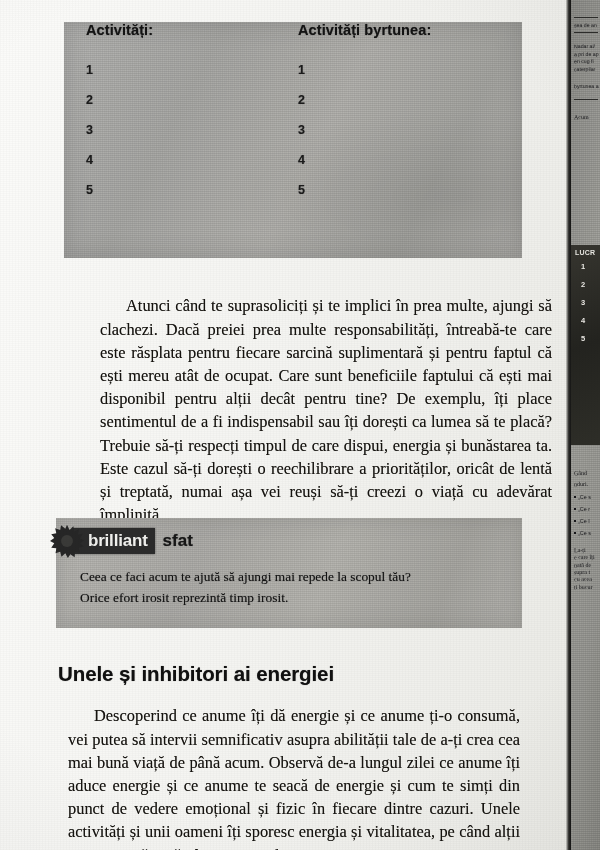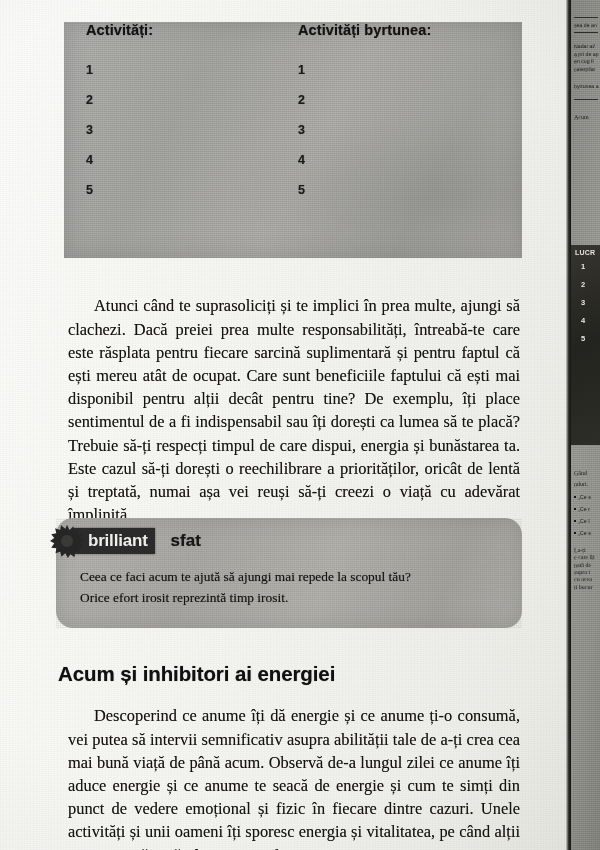--- a/index.html
+++ b/index.html
@@ -109,35 +109,34 @@
     left: 68px;
     width: 452px;
     font-size: 16.4px;
     line-height: 23.2px;
     color: #15130f;
     text-align: justify;
     text-indent: 26px;
     font-family: "Liberation Serif", serif;
     text-shadow: 0 0 .6px rgba(20,18,14,.45);
   }
-  #para-main  { top: 278px; }
+  #para-main  { top: 278px; margin-left: 32px; }
   #para-final { top: 688px; }
 
   
   .callout {
     position: absolute;
     left: 56px;
     top: 518px;
     width: 466px;
     height: 110px;
     background:
       linear-gradient(112deg, #b9b8b4 0%, #aeada9 30%, #b6b5b0 58%, #a8a7a2 82%, #b2b1ac 100%);
     box-shadow: inset 0 0 20px rgba(95,95,92,.26);
     overflow: visible;
-    border-radius: 17px;
   }
   .callout::after {
     content: "";
     position: absolute;
     inset: 0;
     opacity: .48;
     mix-blend-mode: multiply;
     background-image:
       repeating-linear-gradient(0deg, rgba(70,70,68,.15) 0 1px, rgba(255,255,255,.07) 1px 2px),
       repeating-linear-gradient(90deg, rgba(70,70,68,.09) 0 1px, rgba(255,255,255,.05) 1px 2px),
@@ -171,21 +170,21 @@
     padding: 1px 7px 2px 16px;
     letter-spacing: -.2px;
     z-index: 7;
     box-shadow: 0 0 2px rgba(0,0,0,.5);
   }
   .callout-kind {
     font-family: "Liberation Sans", sans-serif;
     font-weight: bold;
     font-size: 17px;
     color: #161616;
-    margin-left: 16px;
+    margin-left: 8px;
     text-shadow: 0 0 1px rgba(10,10,10,.5);
     text-align: center;
   }
   .callout-body {
     position: absolute;
     left: 24px;
     top: 48px;
     width: 420px;
     z-index: 5;
   }
@@ -343,21 +342,21 @@
         </span>
         <span class="brilliant-chip">brilliant</span>
         <span class="callout-kind">sfat</span>
       </div>
       <div class="callout-body">
         <div class="callout-line">Ceea ce faci acum te ajută să ajungi mai repede la scopul tău?</div>
         <div class="callout-line">Orice efort irosit reprezintă timp irosit.</div>
       </div>
     </div>
 
-    <h2 class="section-heading">Acum și inhibitori ai energiei</h2>
+    <h2 class="section-heading">Unele și inhibitori ai energiei</h2>
 
     <p class="para" id="para-final">Descoperind ce anume îți dă energie și ce anume ți-o consumă, vei putea să intervii semnificativ asupra abilității tale de a-ți crea cea mai bună viață de până acum. Observă de-a lungul zilei ce anume îți aduce energie și ce anume te seacă de energie și cum te simți din punct de vedere emoțional și fizic în fiecare dintre cazuri. Unele activități și unii oameni îți sporesc energia și vitalitatea, pe când alții te epuizează. Iată câteva exemple:</p>
 
   </div>
 
   <div class="gutter"></div>
 
   <div class="strip">
     <div class="strip-inner strip-blur">
 

